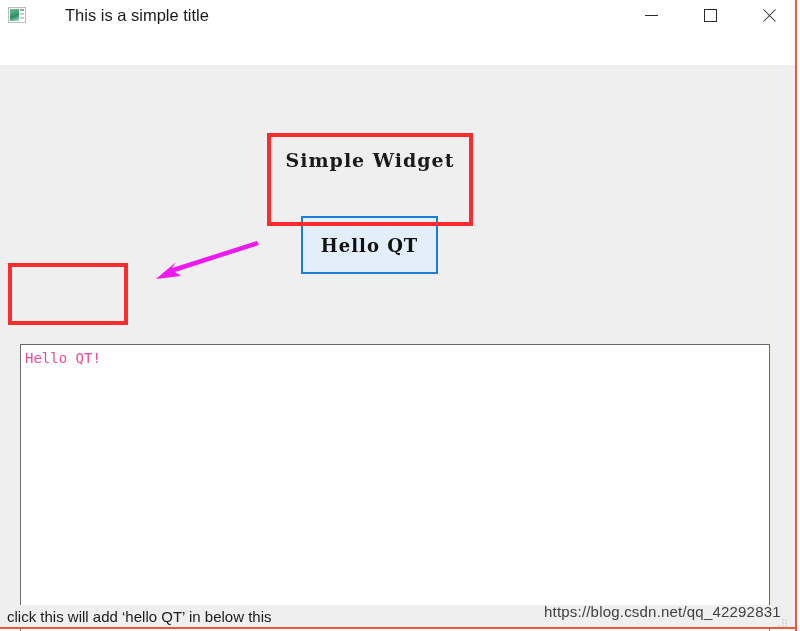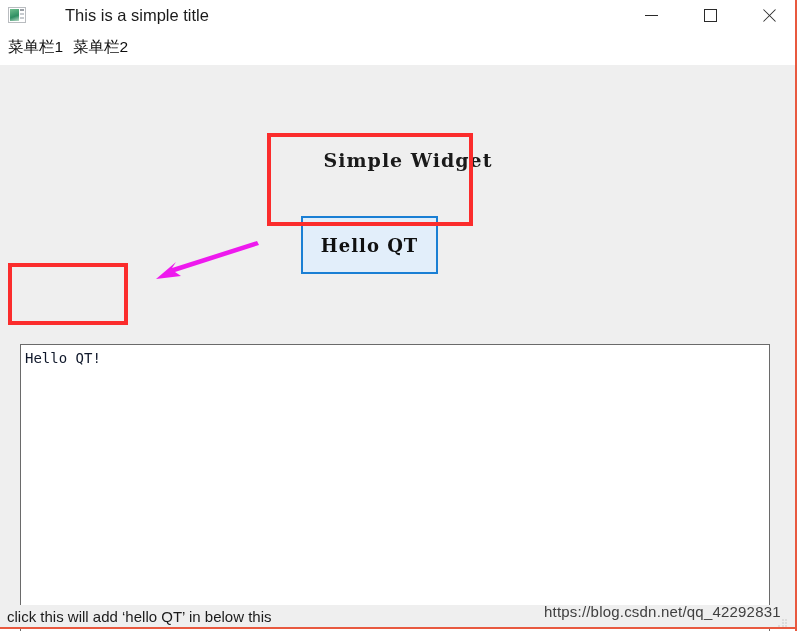--- a/index.html
+++ b/index.html
@@ -160,21 +160,20 @@
   .widget-heading {
     position: absolute;
     left: 0; top: 84px;
     width: 740px;
     text-align: center;
     font-family: "DejaVu Serif", serif;
     font-weight: bold;
     font-size: 19px;
     letter-spacing: 1px;
     color: #1a1a1a;
-    margin-left: 38px;
   }
 
   .hello-button {
     position: absolute;
     left: 301px; top: 151px;
     width: 137px;
     height: 58px;
     background: #e2eefa;
     border: 2px solid #1a7fd4;
     box-sizing: border-box;
@@ -198,21 +197,21 @@
     background: #ffffff;
     border: 1px solid #6a6a6a;
     box-sizing: border-box;
     overflow: hidden;
   }
   .textarea-content {
     position: absolute;
     left: 4px; top: 4px;
     font-family: "DejaVu Sans Mono", monospace;
     font-size: 14px;
-    color: #0f172a;
+    color: #ec4899;
     white-space: pre-wrap;
     line-height: 18px;
   }
 
   
   .statusbar {
     position: absolute;
     left: 0; top: 605px;
     width: 797px;
     height: 24px;
@@ -291,24 +290,20 @@
       <span class="glyph-min"></span>
     </div>
     <div class="win-btn win-btn-max">
       <span class="glyph-max"></span>
     </div>
     <div class="win-btn win-btn-close">
       <span class="glyph-close"></span>
     </div>
   </div>
 
-  <div class="menubar">
-    <div class="menu-item menu-item-1">菜单栏1</div>
-    <div class="menu-item menu-item-2">菜单栏2</div>
-  </div>
 
   <div class="central">
     <div class="widget-heading">Simple Widget</div>
 
     <button class="hello-button">Hello QT</button>
 
     <div class="textarea">
       <div class="textarea-content">Hello QT!</div>
     </div>
   </div>

